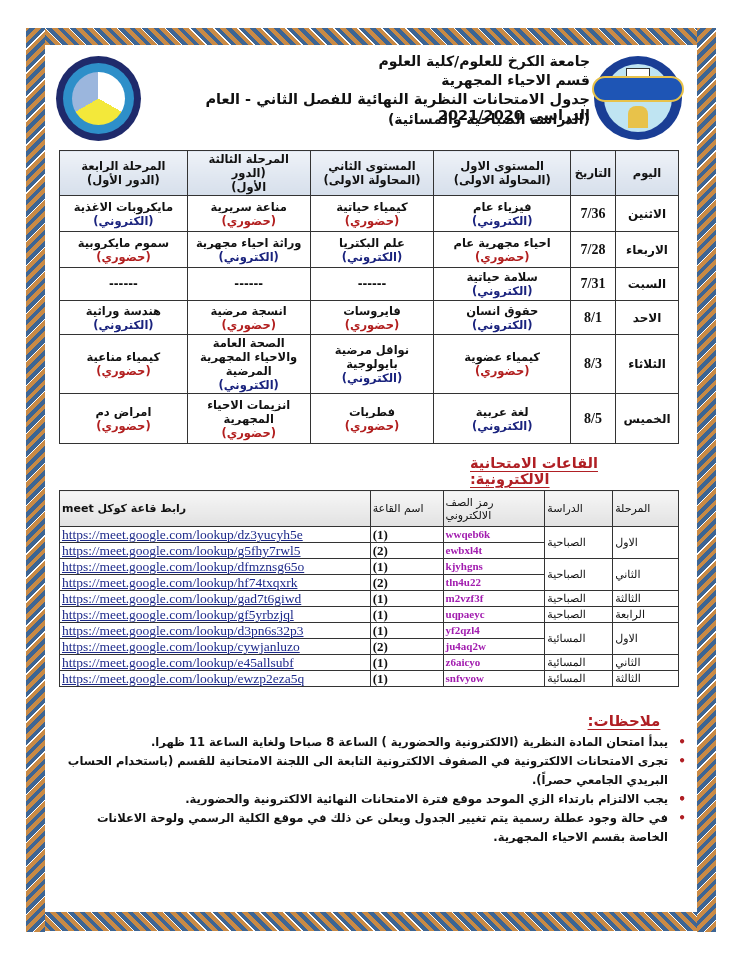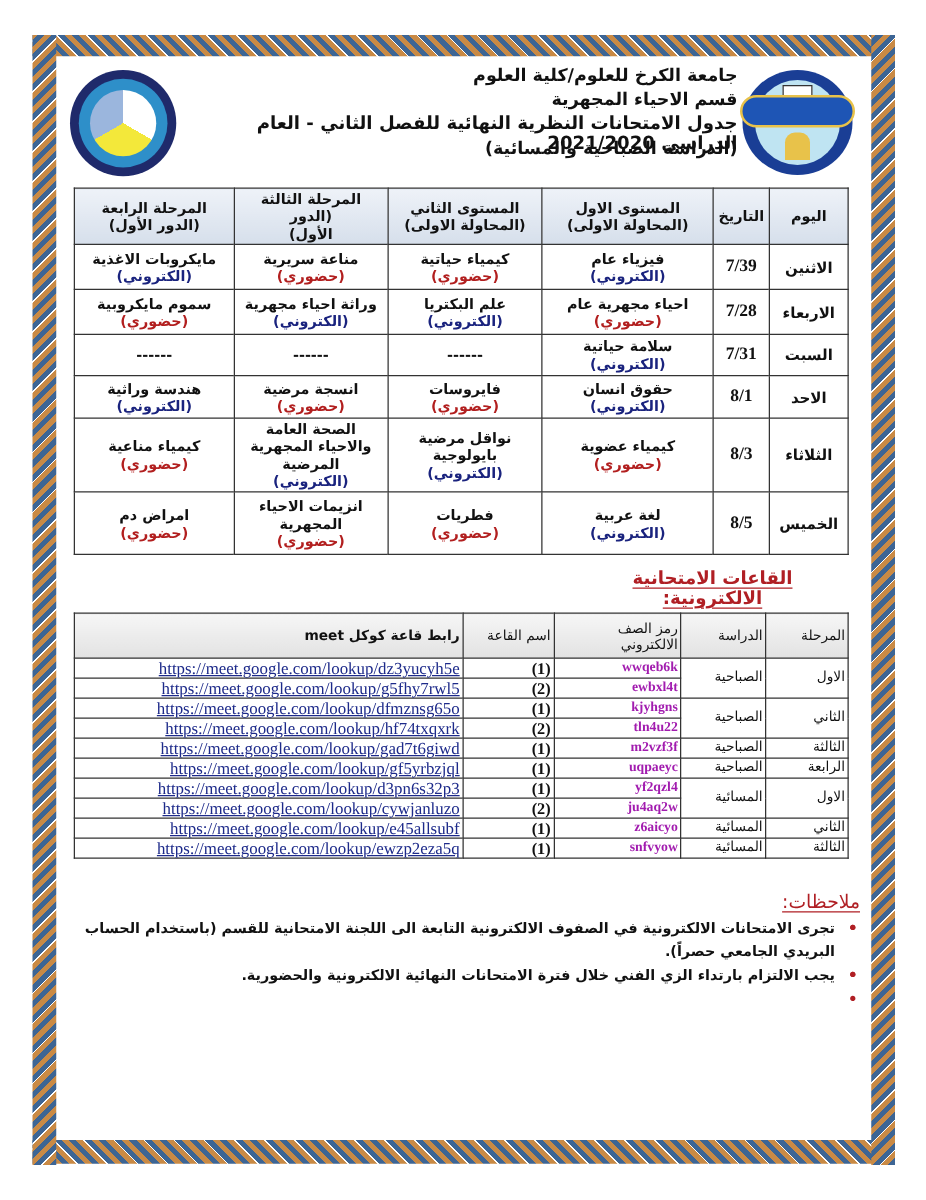--- a/index.html
+++ b/index.html
@@ -44,37 +44,37 @@
   table { border-collapse: collapse; direction: rtl; position: absolute; }
   .sched { left: 59px; top: 150px; width: 620px; }
   .sched td, .sched th { border: 1px solid #333; text-align: center; vertical-align: middle; font-size: 11.5px; font-weight: bold; line-height: 14px; padding: 1px 2px; }
   .sched th { background: linear-gradient(#eef2f8, #d6dfeb); font-weight: bold; height: 35px; }
   .sched td.day { font-size: 12px; }
   .sched td.date { font-family: "Liberation Serif", serif; font-size: 14px; }
   .mode-e { color: #1a237e; }
   .mode-h { color: #b21f1f; }
 
   
-  .sec-title { position: absolute; left: 470px; top: 455px; width: 200px; text-align: center; direction: rtl;
+  .sec-title { position: absolute; left: 470px; top: 455px; width: 200px; text-align: left; direction: rtl;
     font-size: 14.5px; font-weight: bold; color: #b01f24; text-decoration: underline; text-underline-offset: 3px; }
 
   
   .meet { left: 59px; top: 490px; width: 620px; }
-  .meet td, .meet th { border: 1px solid #333; text-align: right; vertical-align: middle; font-size: 11px; line-height: 13px; padding: 0 2px; }
+  .meet td, .meet th { border: 1px solid #333; text-align: left; vertical-align: middle; font-size: 11px; line-height: 13px; padding: 0 2px; }
   .meet th { background: linear-gradient(#f6f6f6, #e2e2e2); height: 36px; font-weight: normal; font-size: 11px; }
   .meet th.link-h { font-weight: bold; }
   .meet td { height: 16px; }
   .meet td.url { font-family: "Liberation Serif", serif; font-size: 13.5px; color: #1d2a8a; text-decoration: underline; direction: ltr; white-space: nowrap; }
   .meet td.room { font-family: "Liberation Serif", serif; font-size: 13px; font-weight: bold; }
   .meet td.code { font-family: "Liberation Serif", serif; font-size: 11px; font-weight: bold; color: #a21caf; }
   .meet td.stage, .meet td.study { font-size: 11px; font-family: Liberation Serif, serif; }
 
   
-  .notes-title { position: absolute; left: 560px; top: 712px; width: 128px; text-align: right; direction: rtl;
-    font-size: 15px; font-weight: normal; color: #b01f24; text-decoration: underline; text-underline-offset: 3px; }
+  .notes-title { position: absolute; left: 560px; top: 712px; width: 128px; text-align: center; direction: rtl;
+    font-size: 15px; font-weight: bold; color: #b01f24; text-decoration: underline; text-underline-offset: 3px; }
   .notes { position: absolute; left: 62px; top: 733px; width: 628px; direction: rtl; list-style: none; }
   .notes li { position: relative; font-size: 11.5px; font-weight: bold; line-height: 19px; padding-right: 22px; margin-bottom: 0; }
   .notes li .bullet { position: absolute; right: 4px; top: 0; color: #b01f24; font-size: 12px; }
 </style>
 </head>
 <body>
 
 <div class="border-top knot-h"></div>
 <div class="border-bottom knot-h"></div>
 <div class="border-left knot-v"></div>
@@ -111,21 +111,21 @@
       <th>التاريخ</th>
       <th><span>المستوى الاول</span><br><span>(المحاولة الاولى)</span></th>
       <th><span>المستوى الثاني</span><br><span>(المحاولة الاولى)</span></th>
       <th><span>المرحلة الثالثة (الدور</span><br><span>الأول)</span></th>
       <th><span>المرحلة الرابعة</span><br><span>(الدور الأول)</span></th>
     </tr>
   </thead>
   <tbody>
     <tr style="height:36px">
       <td class="day">الاثنين</td>
-      <td class="date">7/39</td>
+      <td class="date">7/36</td>
       <td>
           <div>فيزياء عام</div>
           <div class="mode-e">(الكتروني)</div>
         </td>
       <td>
           <div>كيمياء حياتية</div>
           <div class="mode-h">(حضوري)</div>
         </td>
       <td>
           <div>مناعة سريرية</div>
@@ -312,18 +312,18 @@
       <td class="study">المسائية</td>
       <td class="code">snfvyow</td>
       <td class="room">(1)</td>
       <td class="url">https://meet.google.com/lookup/ewzp2eza5q</td>
     </tr>
   </tbody>
 </table>
 
 <div class="notes-title">ملاحظات:</div>
 <ul class="notes">
-  <li><span class="bullet">•</span></li>
+  <li><span class="bullet">•</span><span>يبدأ امتحان المادة النظرية (الالكترونية والحضورية ) الساعة 8 صباحا ولغاية الساعة 11 ظهرا.</span></li>
   <li><span class="bullet">•</span><span>تجرى الامتحانات الالكترونية في الصفوف الالكترونية التابعة الى اللجنة الامتحانية للقسم (باستخدام الحساب البريدي الجامعي حصراً).</span></li>
   <li><span class="bullet">•</span></li>
-  <li><span class="bullet">•</span><span>يجب الالتزام بارتداء الزي الفني خلال فترة الامتحانات النهائية الالكترونية والحضورية.</span></li>
-  <li><span class="bullet">•</span></li>
+  <li><span class="bullet">•</span><span>يجب الالتزام بارتداء الزي الموحد موقع فترة الامتحانات النهائية الالكترونية والحضورية.</span></li>
+  <li><span class="bullet">•</span><span>في حالة وجود عطلة رسمية يتم تغيير الجدول ويعلن عن ذلك في موقع الكلية الرسمي ولوحة الاعلانات الخاصة بقسم الاحياء المجهرية.</span></li>
 </ul>
 
 </body></html>

